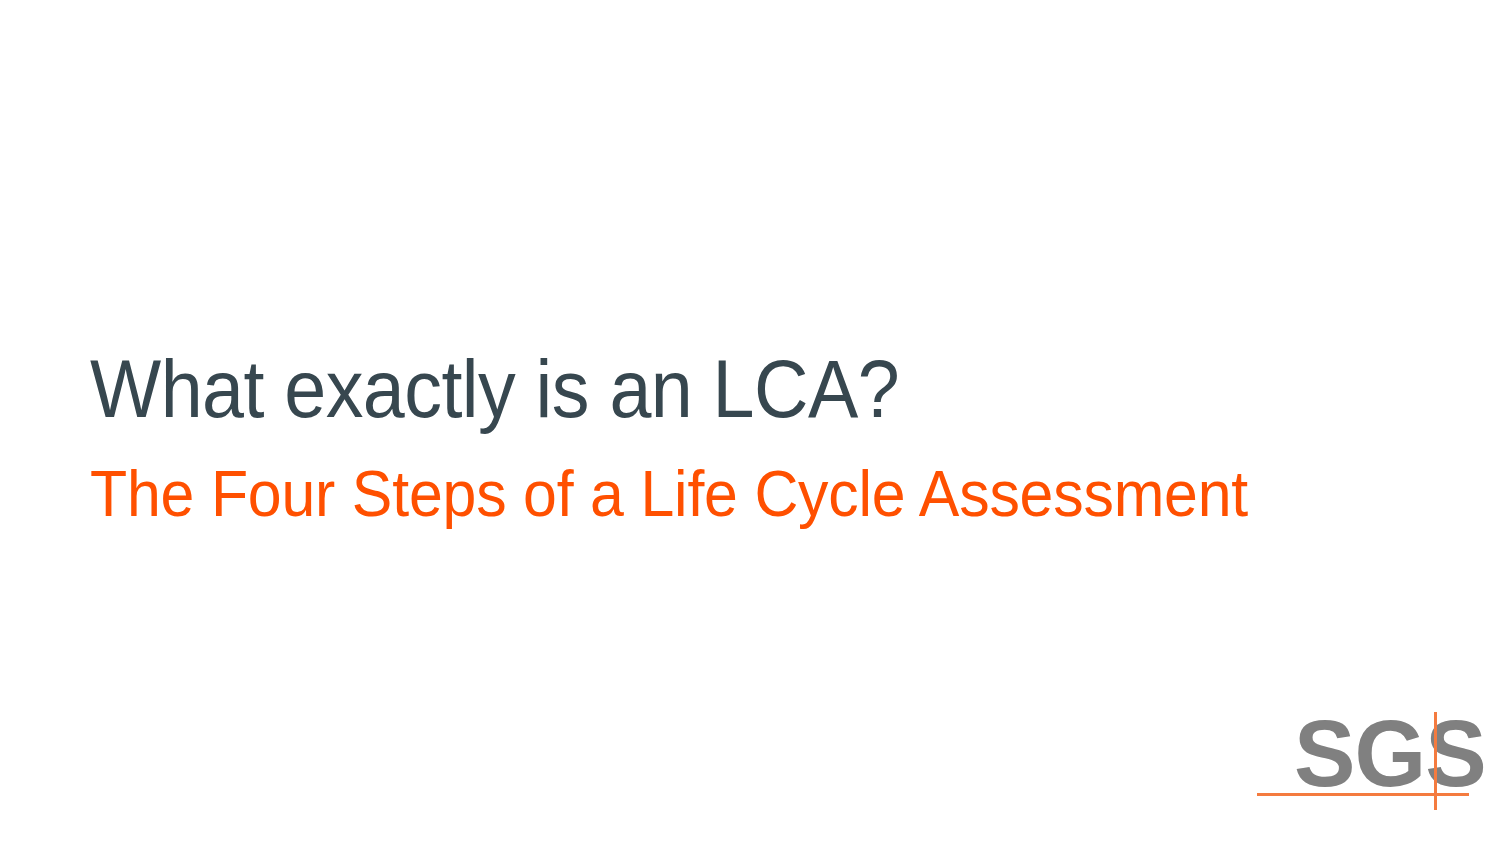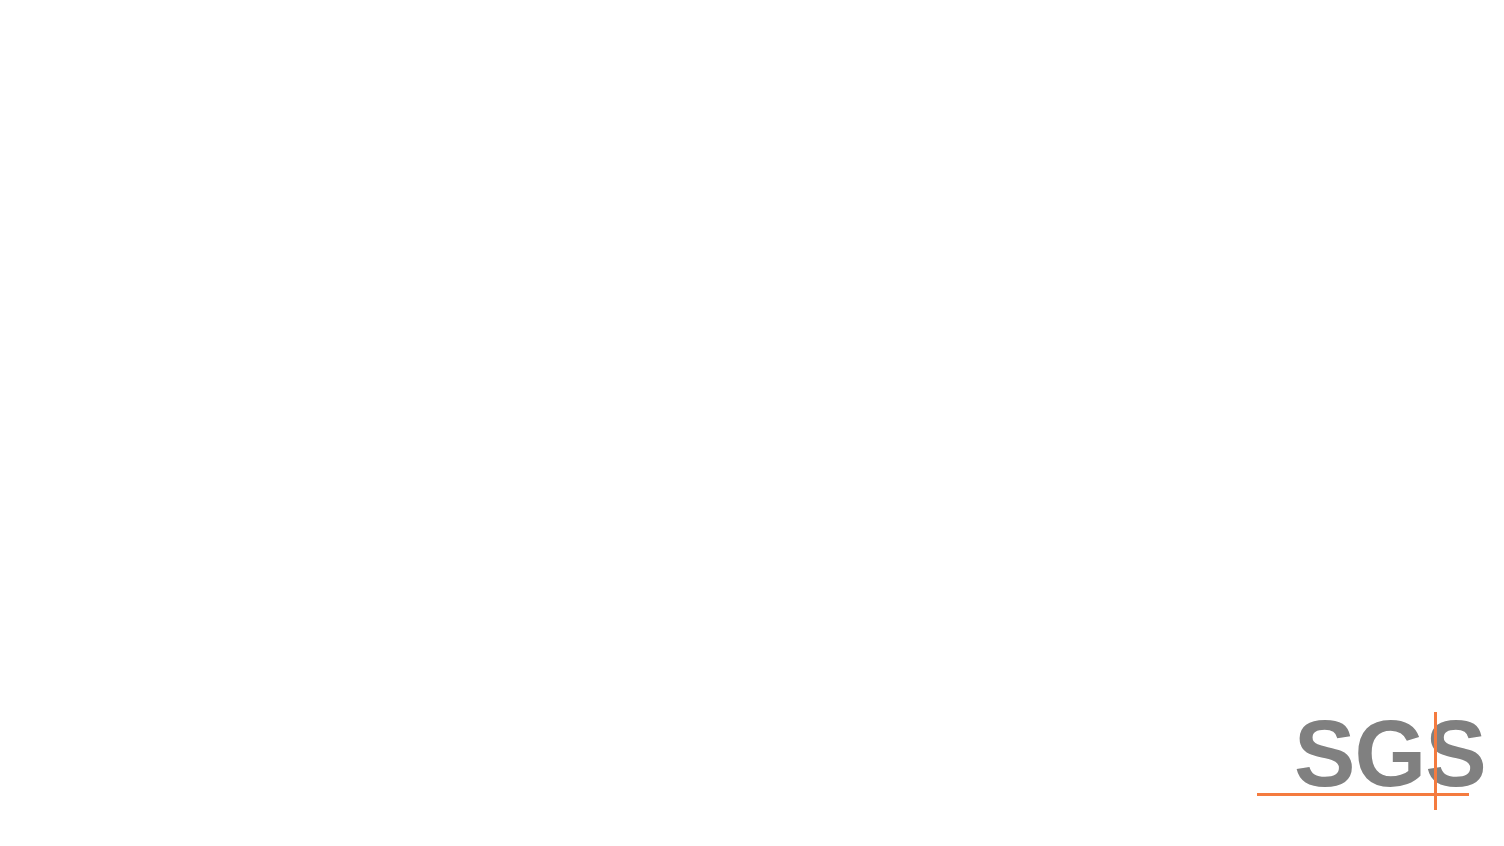--- a/index.html
+++ b/index.html
@@ -100,20 +100,24 @@
     width: 3px;
     height: 98px;
     background: #f47b3f;
   }
 </style>
 </head>
 <body>
 
 <div class="slide">
 
+  <div class="title-block">
+    <h1 class="slide-title">What exactly is an LCA?</h1>
+    <h2 class="slide-subtitle">The Four Steps of a Life Cycle Assessment</h2>
+  </div>
 
   <div class="logo">
     <span class="logo-wordmark">SGS</span>
     <span class="logo-rule-horizontal"></span>
     <span class="logo-rule-vertical"></span>
   </div>
 
 </div>
 
 </body></html>

